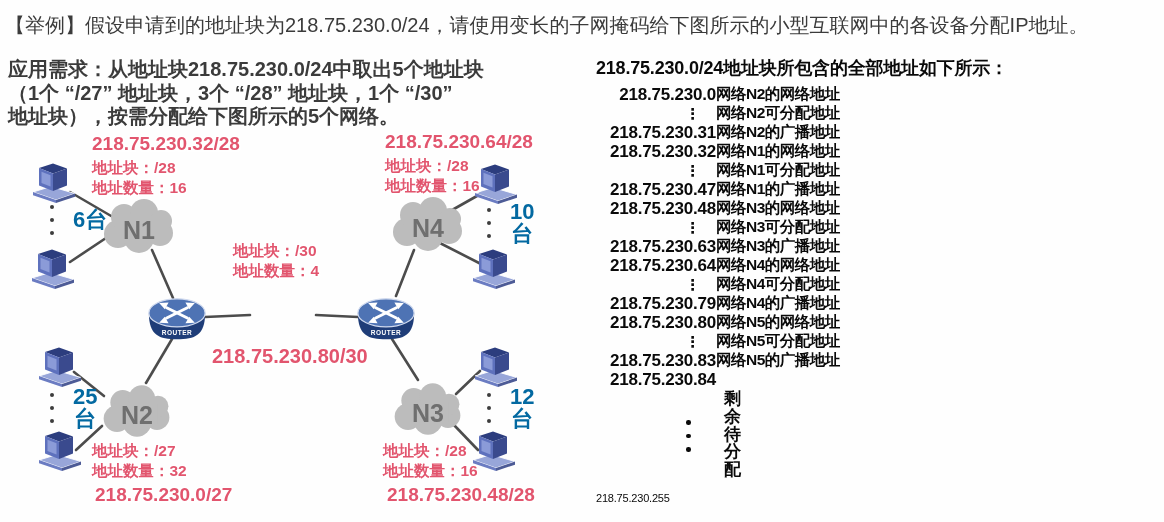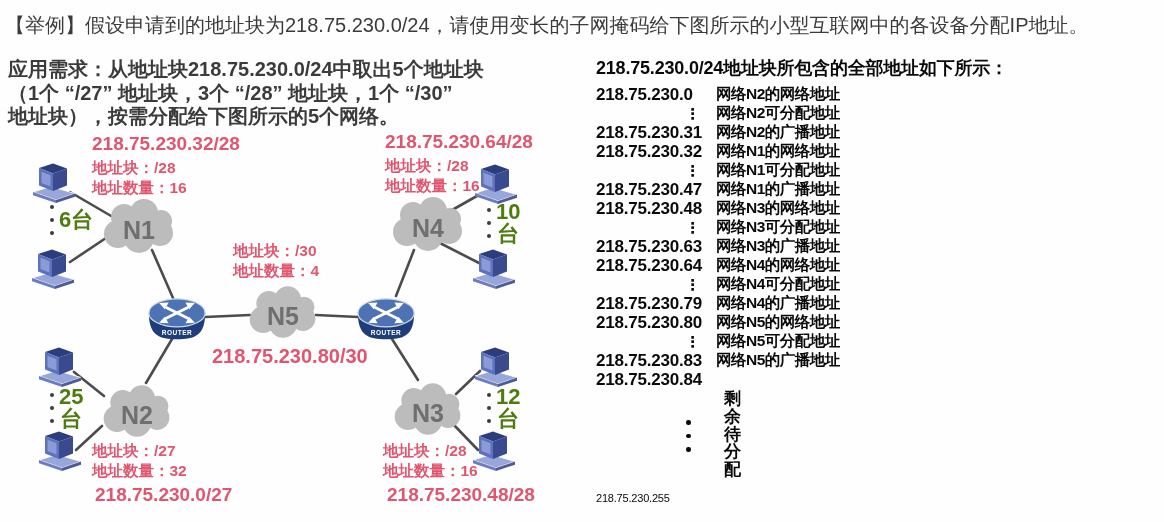--- a/index.html
+++ b/index.html
@@ -17,21 +17,21 @@
   }
   .req {
     position:absolute; left:8px; top:58px; width:620px;
     font-size:20px; font-weight:bold; color:#3b3b3b; line-height:23.5px;
   }
   
   .right-panel { position:absolute; left:596px; top:56px; width:536px; height:466px; color:#0a0a0a; }
   .addr-header { position:absolute; left:0; top:0; font-size:18px; font-weight:bold; white-space:nowrap; letter-spacing:-0.2px; }
   .addr-rows { position:absolute; left:0; top:29px; width:100%; }
   .arow { display:flex; height:19px; align-items:center; }
-  .ip { width:120px; font-size:17px; font-weight:bold; letter-spacing:-0.2px; flex:none; }
+  .ip { width:120px; font-size:17px; font-weight:bold; letter-spacing:-0.2px; flex:none;text-align:right; }
   .ip.ipdots { text-align:right; padding-right:16px; font-size:15px; line-height:10px; }
   .desc { font-size:15.5px; font-weight:bold; letter-spacing:-0.5px; }
   .remainder { position:absolute; left:0; top:332px; width:300px; height:105px; }
   .rem-dots { position:absolute; left:90px; top:32px; display:flex; flex-direction:column; gap:9px; }
   .rem-dots i { width:4.5px; height:4.5px; border-radius:50%; background:#0a0a0a; }
   .rem-label {
     position:absolute; left:120px; top:2px; width:19px;
     font-size:17px; font-weight:bold; line-height:17.8px; word-break:break-all;margin-left:8px;
   }
   .last-ip { position:absolute; left:0; top:436px; font-size:11px; font-weight:normal; letter-spacing:-0.2px; }
@@ -45,22 +45,22 @@
   }
   .router { position:absolute; width:60px; height:47px; z-index:3; }
   .router svg { position:absolute; inset:0; width:100%; height:100%; }
   .router-label {
     position:absolute; left:0; right:0; top:34px; text-align:center;
     font-size:6.5px; font-weight:bold; color:#fff; letter-spacing:0.5px;
   }
   .pc { position:absolute; width:48px; height:42px; z-index:3; }
   .pc svg { width:100%; height:100%; }
   
-  .hosts { position:absolute; z-index:3; display:flex; align-items:center; gap:5px;
-           font-size:22px; font-weight:bold; color:#4d7c0f; }
+  .hosts { position:absolute; z-index:3; display:flex; align-items:center; gap:19px;
+           font-size:22px; font-weight:bold; color:#0369a1; }
   .vdots { display:flex; flex-direction:column; gap:9px; }
   .vdots i { width:4px; height:4px; border-radius:50%; background:#3d3d3d; }
   .hosts .stack { display:flex; flex-direction:column; line-height:22px; align-items:center; }
   
   .plabel { position:absolute; z-index:4; color:#e2556e; font-weight:bold; white-space:nowrap;
     text-shadow:-1.5px -1.5px 0 #fff, 1.5px -1.5px 0 #fff, -1.5px 1.5px 0 #fff, 1.5px 1.5px 0 #fff, 0 0 3px #fff; }
   .p-cidr { font-size:19px; }
   .p-sm { font-size:15.5px; line-height:20px; }
 </style>
 </head>
@@ -138,26 +138,20 @@
         <use href="#sym-cloud"></use>
       </svg>
     <div class="cloud-label">N1</div>
   </div>
   <div class="cloud" style="left:386px;top:192px;width:84px;height:62px">
     <svg>
         <use href="#sym-cloud"></use>
       </svg>
     <div class="cloud-label">N4</div>
   </div>
-  <div class="cloud" style="left:243px;top:280px;width:80px;height:62px">
-    <svg>
-        <use href="#sym-cloud"></use>
-      </svg>
-    <div class="cloud-label">N5</div>
-  </div>
   <div class="cloud" style="left:97px;top:379px;width:80px;height:62px">
     <svg>
         <use href="#sym-cloud"></use>
       </svg>
     <div class="cloud-label">N2</div>
   </div>
   <div class="cloud" style="left:388px;top:377px;width:80px;height:62px">
     <svg>
         <use href="#sym-cloud"></use>
       </svg>

